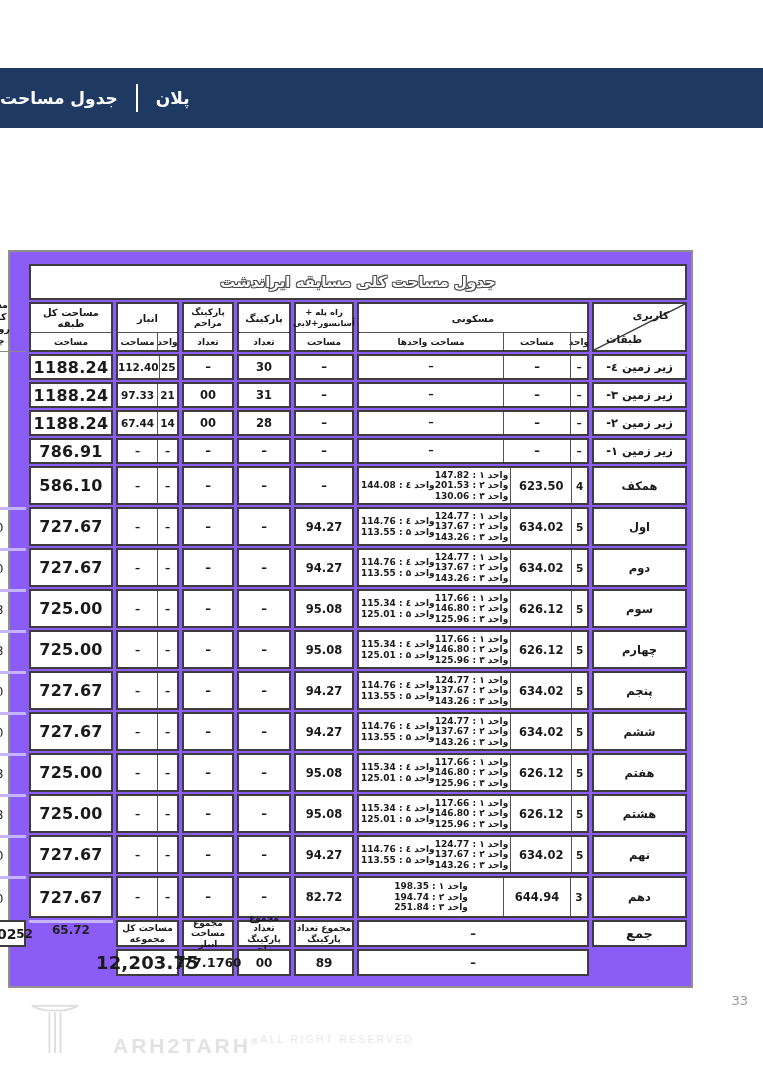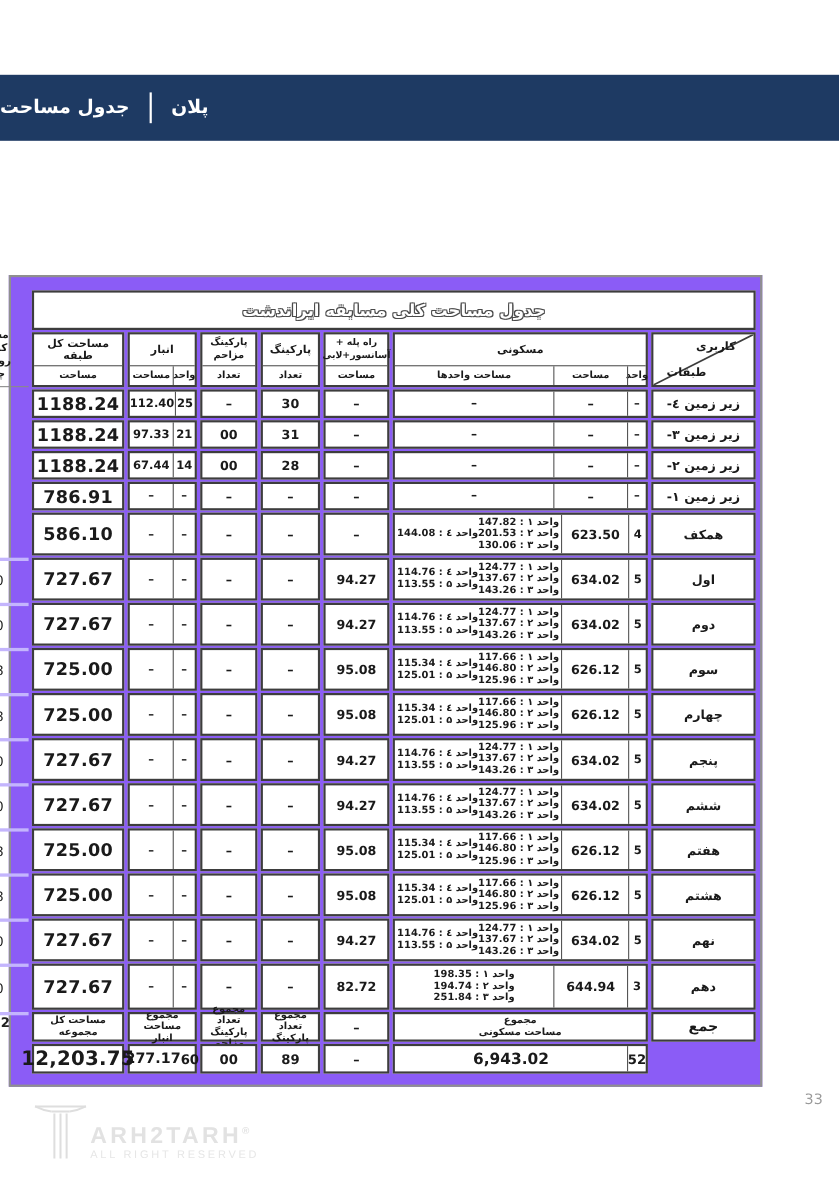--- a/index.html
+++ b/index.html
@@ -86,21 +86,21 @@
   .tv-res { padding:0; align-items:stretch; direction:rtl; }
   .tv-res .val { flex:1; display:flex; align-items:center; justify-content:center; font-size:14px; font-weight:bold; }
   .tv-anb { padding:0; align-items:stretch; direction:rtl; }
   .tv-anb .a { flex:1; display:flex; align-items:center; justify-content:center; font-size:13px; font-weight:bold; }
   .tv-anb .u { width:19px; display:flex; align-items:center; justify-content:center; font-size:12px; font-weight:bold; }
   .t-num { font-size:12px; font-weight:bold; }
 
   
   .pageno { position:absolute; right:15px; top:993px; font-size:13px; color:#9a9a9a; }
   .logo { position:absolute; left:30px; top:1000px; display:flex; align-items:flex-end; gap:2px; }
-  .logo-text { display:flex; flex-direction:column; padding-bottom:2px; }
+  .logo-text { display:flex; flex-direction:row; padding-bottom:2px;margin-left:31px; }
   .logo-main { font-family:"Liberation Sans", sans-serif; font-size:21px; font-weight:bold;
                letter-spacing:3px; color:#e2e2e2; line-height:20px; }
   .logo-main sup { font-size:9px; vertical-align:super; }
   .logo-sub { font-family:"Liberation Sans", sans-serif; font-size:10px; letter-spacing:2.5px;
               color:#e6e6e6; margin-top:2px; }
 </style>
 </head>
 <body>
 
 <div class="topbar">
@@ -564,24 +564,20 @@
       <div class="c num-md h-md10">–</div>
       <div class="c num-md h-md10">–</div>
       <div class="c row-anb h-md10">
         <div class="s anb-u num-sm">–</div>
         <div class="vd"></div>
         <div class="s anb-a num-sm">–</div>
       </div>
       <div class="c ft-num h-md10">727.67</div>
       <div class="con h-md10 rule">7.70</div>
   <div class="c h-t rspan2 jam">جمع</div>
-  <div class="c h-t tl">
-    <div>مجموع</div>
-    <div>مساحت مسکونی</div>
-  </div>
   <div class="c h-t num-md">–</div>
   <div class="c h-t tl">
     <div>مجموع تعداد</div>
     <div>پارکینگ</div>
   </div>
   <div class="c h-t tl">
     <div>مجموع تعداد</div>
     <div>پارکینگ مزاحم</div>
   </div>
   <div class="c h-t tl">

